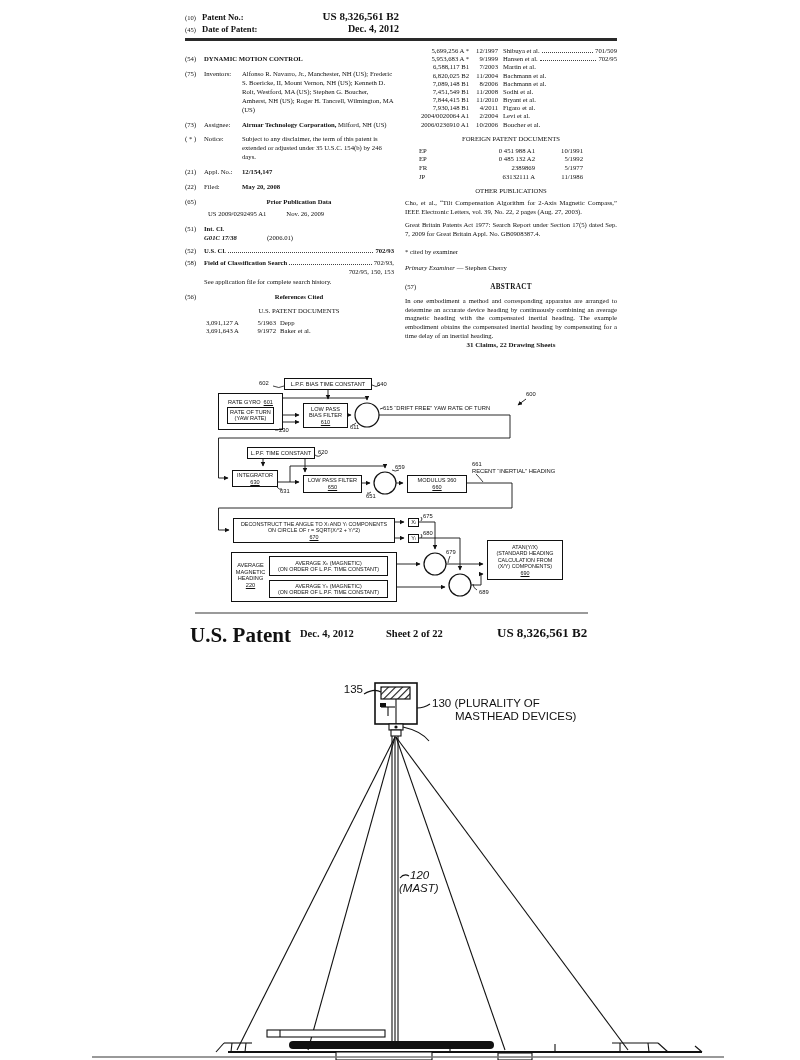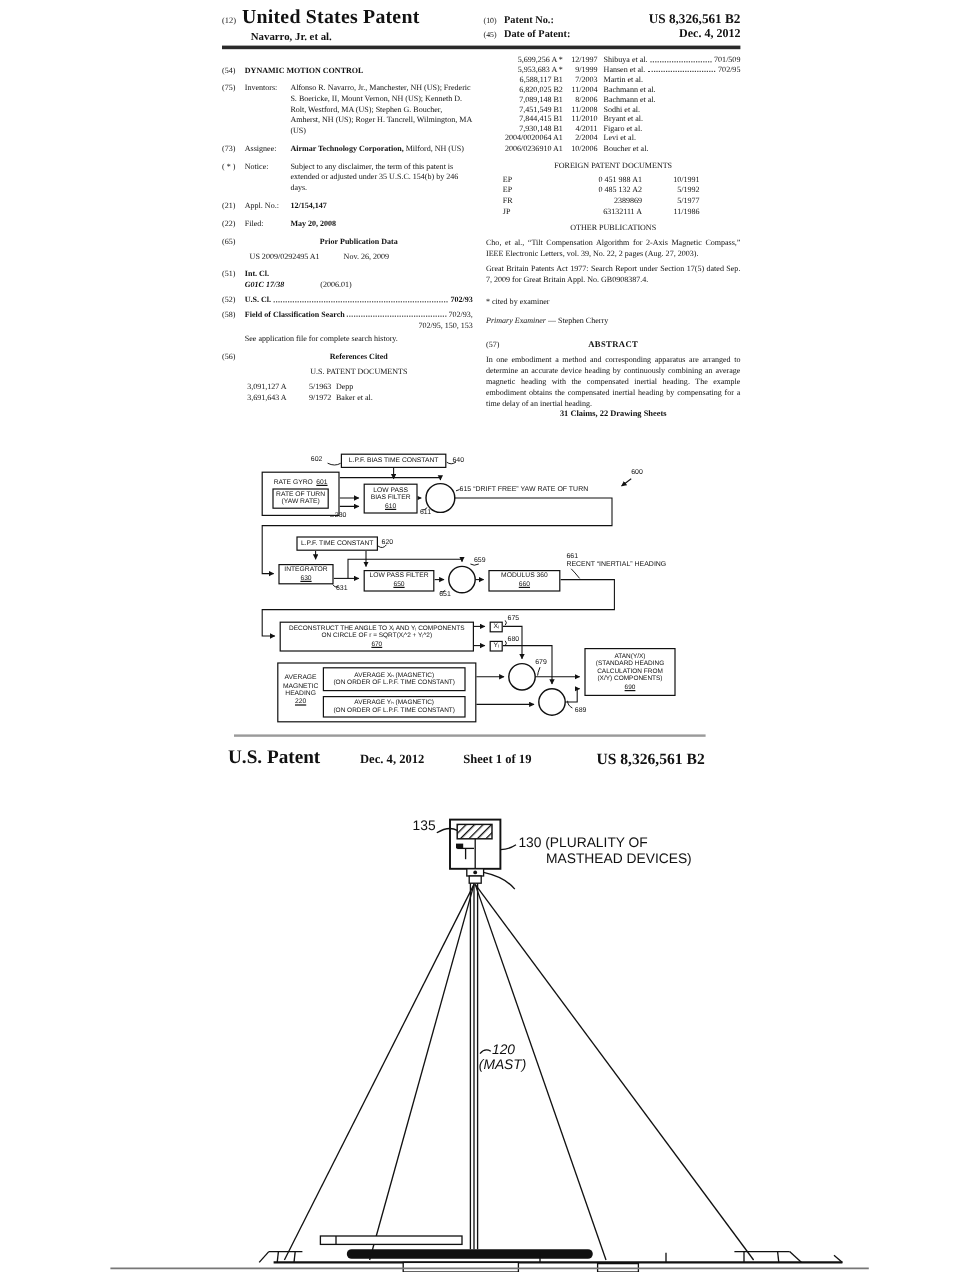--- a/index.html
+++ b/index.html
@@ -65,42 +65,35 @@
   .dbox.heavy{border-width:1.6px;}
   .dl{position:absolute;font-size:5.8px;white-space:nowrap;}
   .rg-title{display:flex;gap:3px;justify-content:center;}
   .innerbox{border:1px solid #111;margin-top:1px;padding:1px 2px;display:flex;flex-direction:column;align-items:center;}
   .avg-title{position:absolute;left:2px;top:9px;width:33px;text-align:center;}
   .smallbox{font-size:5.4px;}
 
   
   .divider{position:absolute;left:195px;top:612px;width:393px;height:2px;background:#9a9a9a;}
   .p2h{position:absolute;left:0;top:620px;width:800px;height:26px;font-family:"Liberation Serif",serif;}
-  .p2h .t1{position:absolute;left:190px;top:3px;font-size:16px;font-weight:bold;}
+  .p2h .t1{position:absolute;left:190px;top:3px;font-size:21px;font-weight:bold;}
   .p2h .t2{position:absolute;left:300px;top:8px;font-size:10.5px;font-weight:bold;}
   .p2h .t3{position:absolute;left:386px;top:8px;font-size:10.5px;font-weight:bold;}
   .p2h .t4{position:absolute;left:497px;top:5px;font-size:13px;font-weight:bold;}
 
   
   .figure{position:absolute;left:0;top:650px;width:676px;height:410px;}
   .figure svg{position:absolute;left:0;top:0;}
   .flabel{position:absolute;font-family:"Liberation Sans","DejaVu Sans",sans-serif;font-size:11.5px;line-height:1.15;color:#111;white-space:nowrap;}
   .ind{padding-left:23px;}
 </style>
 </head>
 <body>
 
 <div class="p1h">
-  <div>
-    <div class="ph-titlerow">
-      <span class="ph-num">(12)</span>
-      <span class="ph-title">United States Patent</span>
-    </div>
-    <div class="ph-authors">Navarro, Jr. et al.</div>
-  </div>
   <div class="ph-right">
     <div class="ph-row">
       <span class="n">(10)</span>
       <span class="l">Patent No.:</span>
       <span class="v">US 8,326,561 B2</span>
     </div>
     <div class="ph-row">
       <span class="n">(45)</span>
       <span class="l">Date of Patent:</span>
       <span class="v2">Dec. 4, 2012</span>
@@ -462,21 +455,21 @@
   <div class="dl" style="left:208px;top:135px;">675</div>
   <div class="dl" style="left:208px;top:152px;">680</div>
   <div class="dl" style="left:231px;top:171px;">679</div>
   <div class="dl" style="left:264px;top:211px;">689</div>
 </div>
 
 <div class="divider"></div>
 <div class="p2h">
   <span class="t1">U.S. Patent</span>
   <span class="t2">Dec. 4, 2012</span>
-  <span class="t3">Sheet 1 of 19</span>
+  <span class="t3">Sheet 2 of 22</span>
   <span class="t4">US 8,326,561 B2</span>
 </div>
 
 <div class="figure">
   <svg width="800" height="410" viewBox="0 650 800 410">
     <defs>
       <pattern id="hatch" width="5" height="5" patternUnits="userSpaceOnUse" patternTransform="rotate(45)">
         <line x1="0" y1="0" x2="0" y2="5" stroke="#111" stroke-width="2.2"></line>
       </pattern>
     </defs>

